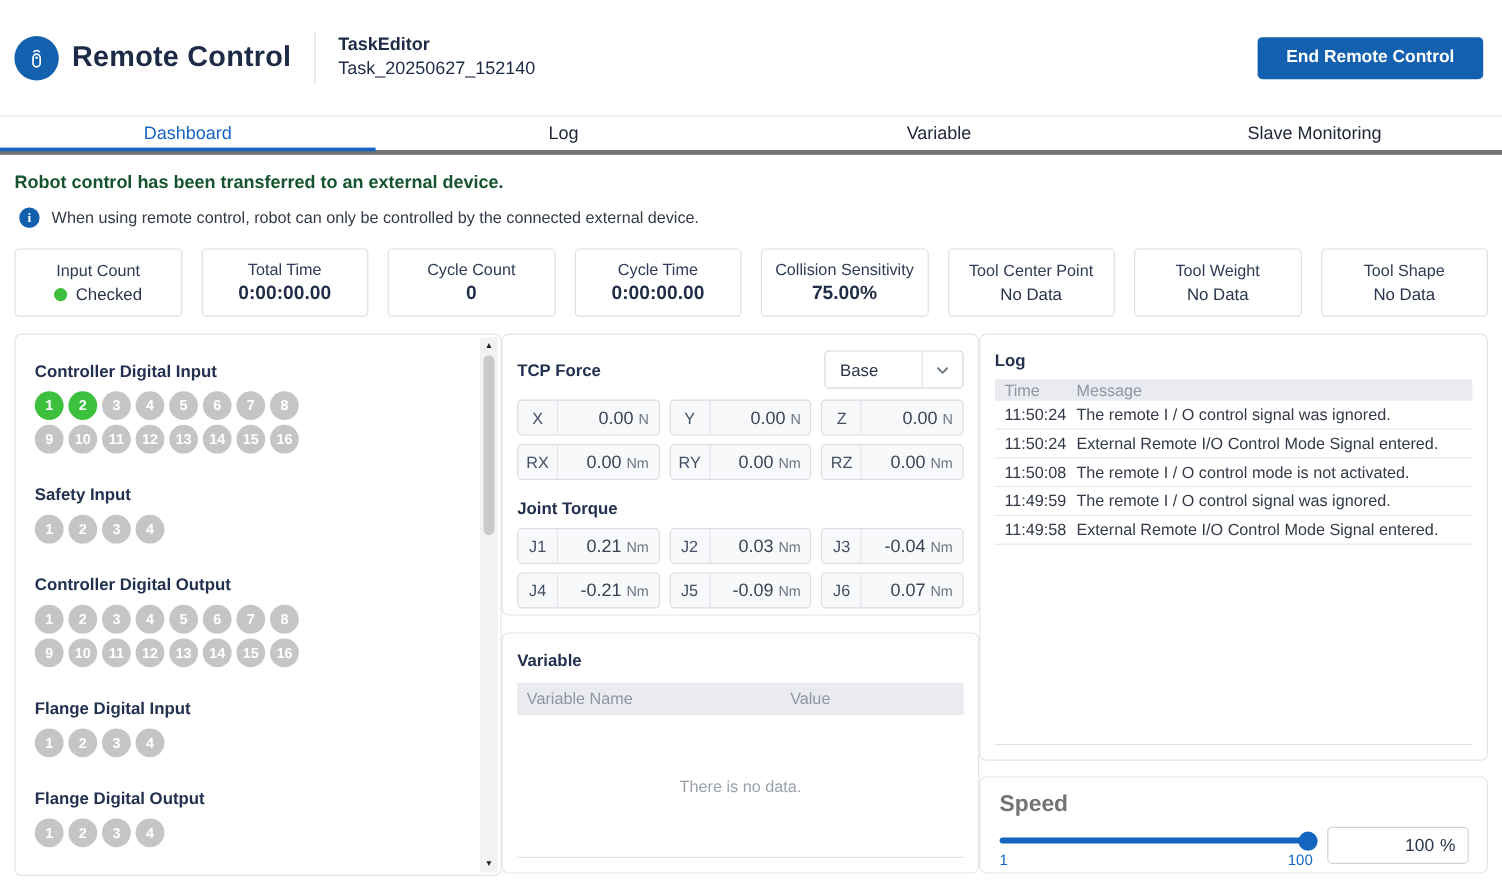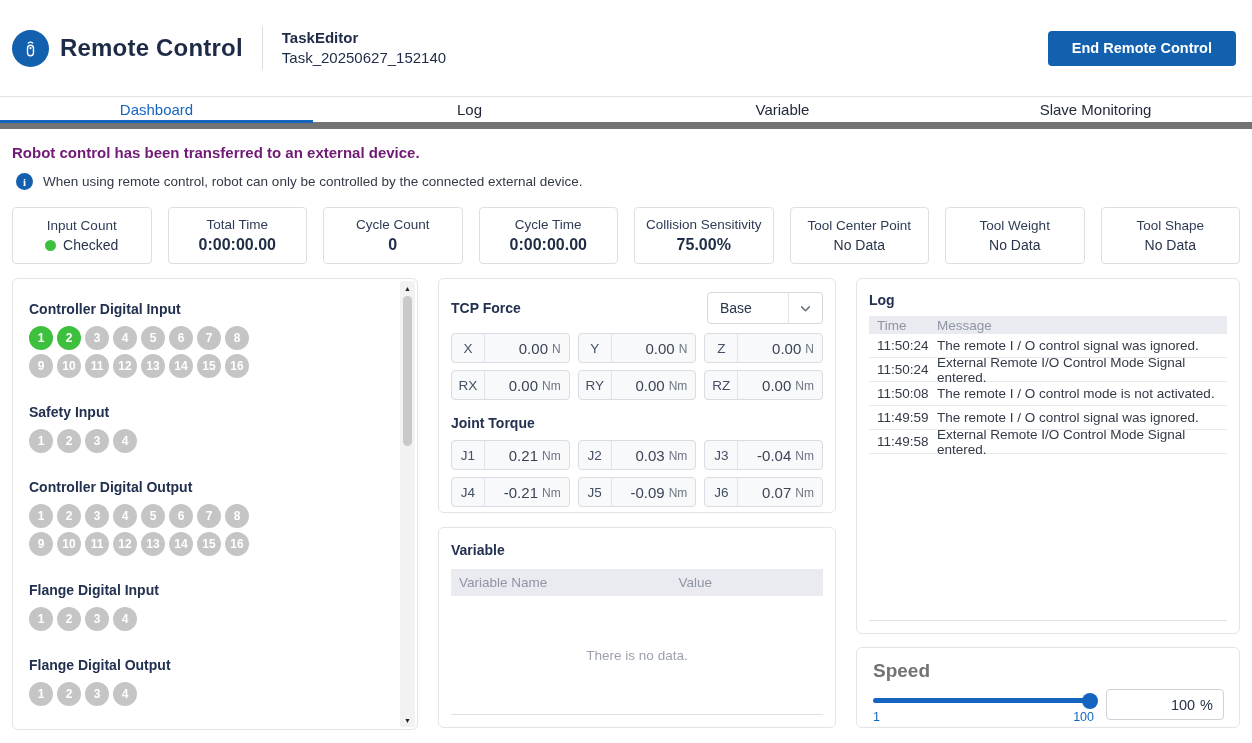--- a/index.html
+++ b/index.html
@@ -14,45 +14,45 @@
   .header-divider { width: 1px; height: 44px; background: #ddd; margin: 0 19px; }
   .task-block { display: flex; flex-direction: column; line-height: 20px; }
   .task-type { font-size: 15px; font-weight: bold; color: #1d2b47; }
   .task-name { font-size: 15px; color: #1d2b47; }
   .header-spacer { flex: 1; }
   .end-btn { background: #1361ae; color: #fff; border: none; border-radius: 4px;
     height: 35px; padding: 0 24px; font-size: 14.5px; font-weight: bold; cursor: pointer;
     font-family: "Liberation Sans", sans-serif; }
 
   
-  .tab-bar { display: flex; border-top: 1px solid #e4e4e4; border-bottom: 7px solid #737373; height: 33px; }
+  .tab-bar { display: flex; border-top: 1px solid #e4e4e4; border-bottom: 4px solid #737373; height: 33px; }
   .tab { flex: 1; position: relative; display: flex; align-items: center; justify-content: center;
     font-size: 15px; color: #22293a; cursor: pointer; }
   .tab.active { color: #1565c0; }
   .tab.active .tab-underline { position: absolute; left: 0; right: 0; bottom: -1px; height: 3px; background: #1565c0; }
 
   
-  .notice-heading { margin: 15px 12px 0; font-size: 15px; font-weight: bold; color: #701a75; }
+  .notice-heading { margin: 15px 12px 0; font-size: 15px; font-weight: bold; color: #14532d; }
   .notice-info { margin: 12px 12px 0 16px; display: flex; align-items: center; gap: 10px; }
   .info-icon { width: 17px; height: 17px; border-radius: 50%; background: #1361ae; color: #fff;
     font-size: 11px; font-weight: bold; display: flex; align-items: center; justify-content: center;
     font-family: "Liberation Serif", serif; flex: 0 0 auto; }
   .notice-info span.txt { font-size: 13.5px; color: #333a47; }
 
   
   .stats-row { display: flex; gap: 16px; margin: 17px 12px 0; }
   .stat-card { flex: 1; height: 57px; border: 1px solid #dcdfe4; border-radius: 4px; background: #fff;
     display: flex; flex-direction: column; align-items: center; justify-content: center; gap: 4px; }
   .stat-label { font-size: 13.5px; color: #2e3c55; }
   .stat-value { font-size: 14px; color: #28344a; display: flex; align-items: center; gap: 7px; }
   .stat-value.bold { font-size: 16px; font-weight: bold; color: #1f2c45; }
   .green-dot { width: 11px; height: 11px; border-radius: 50%; background: #3dc03d; display: inline-block; }
 
   
-  .main { display: flex; gap: 20px; margin: 14px 12px 0; align-items: flex-start; }
+  .main { display: flex; gap: 0; margin: 14px 12px 0; align-items: flex-start; }
   .panel { border: 1px solid #e2e4e9; border-radius: 6px; background: #fff; }
 
   
   .io-panel { width: 406px; height: 452px; position: relative; overflow: hidden; padding: 22px 30px 0 16px; }
   .io-group { margin-bottom: 26px; }
   .io-title { font-size: 14px; font-weight: bold; color: #22314f; margin-bottom: 9px; line-height: 16px; }
   .io-row { display: flex; gap: 4px; margin-bottom: 4px; }
   .io-circle { width: 24px; height: 24px; border-radius: 50%; background: #c5c5c5; color: #fff;
     font-size: 12px; font-weight: bold; display: flex; align-items: center; justify-content: center; }
   .io-circle.on { background: #3dc03d; }

